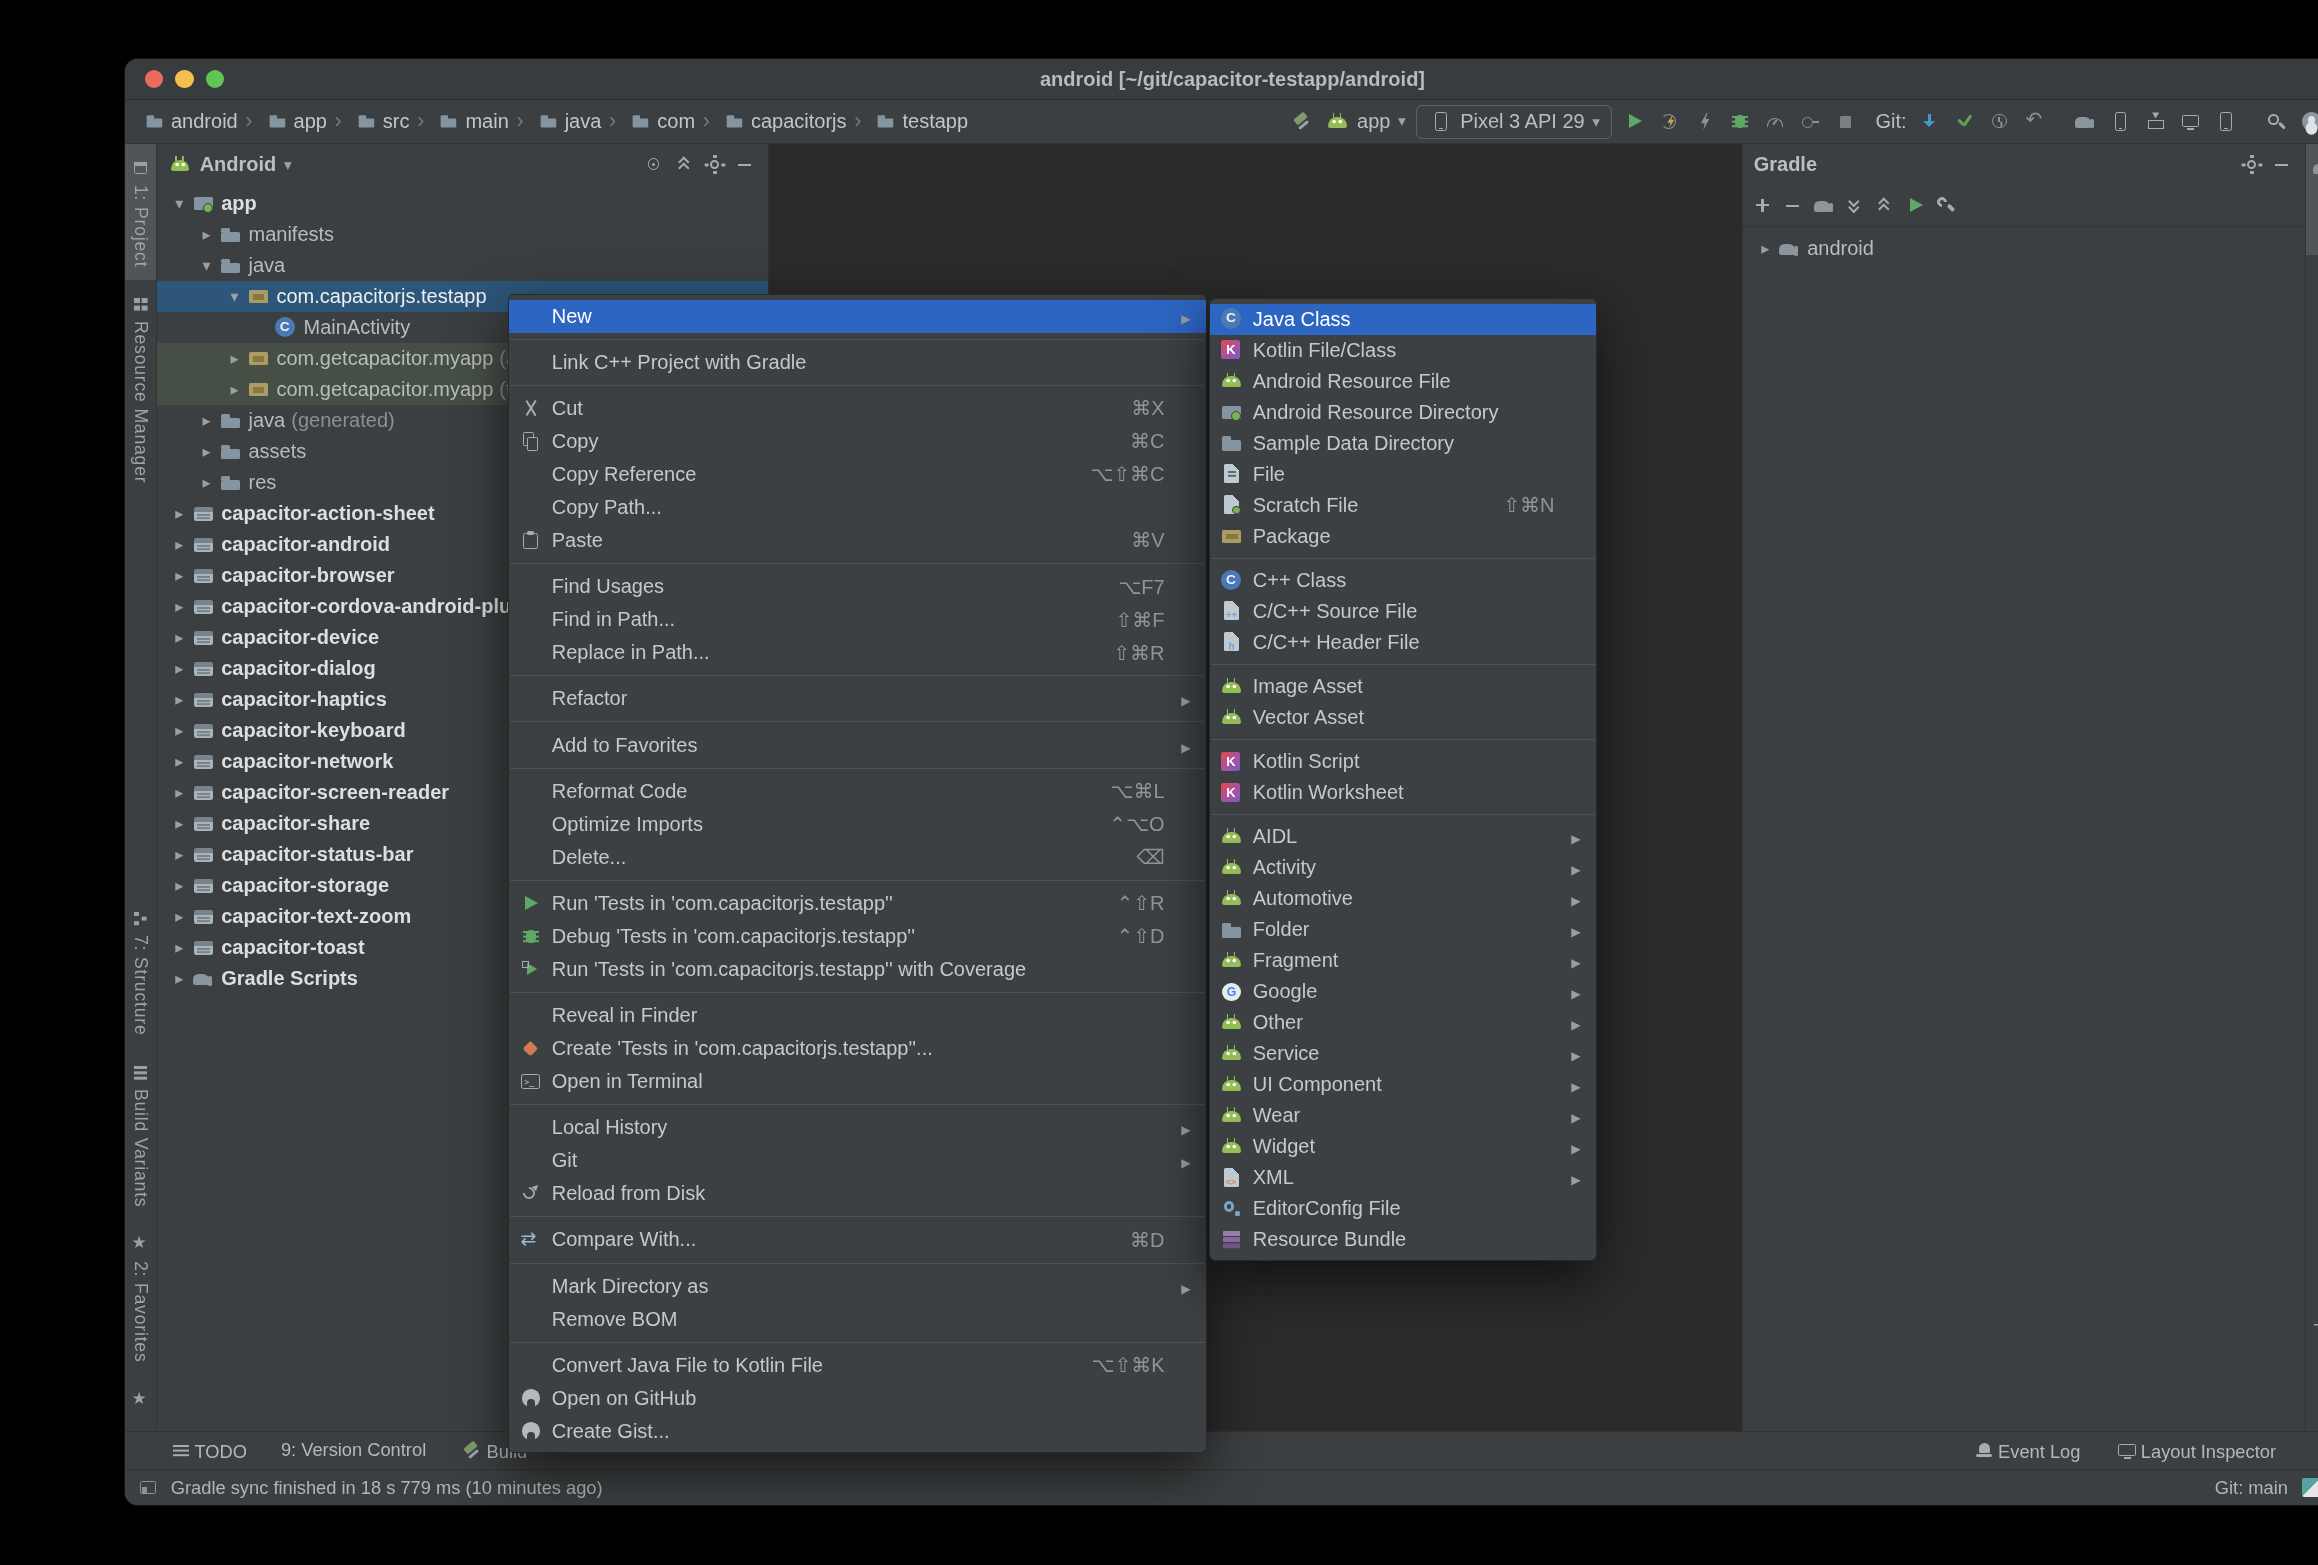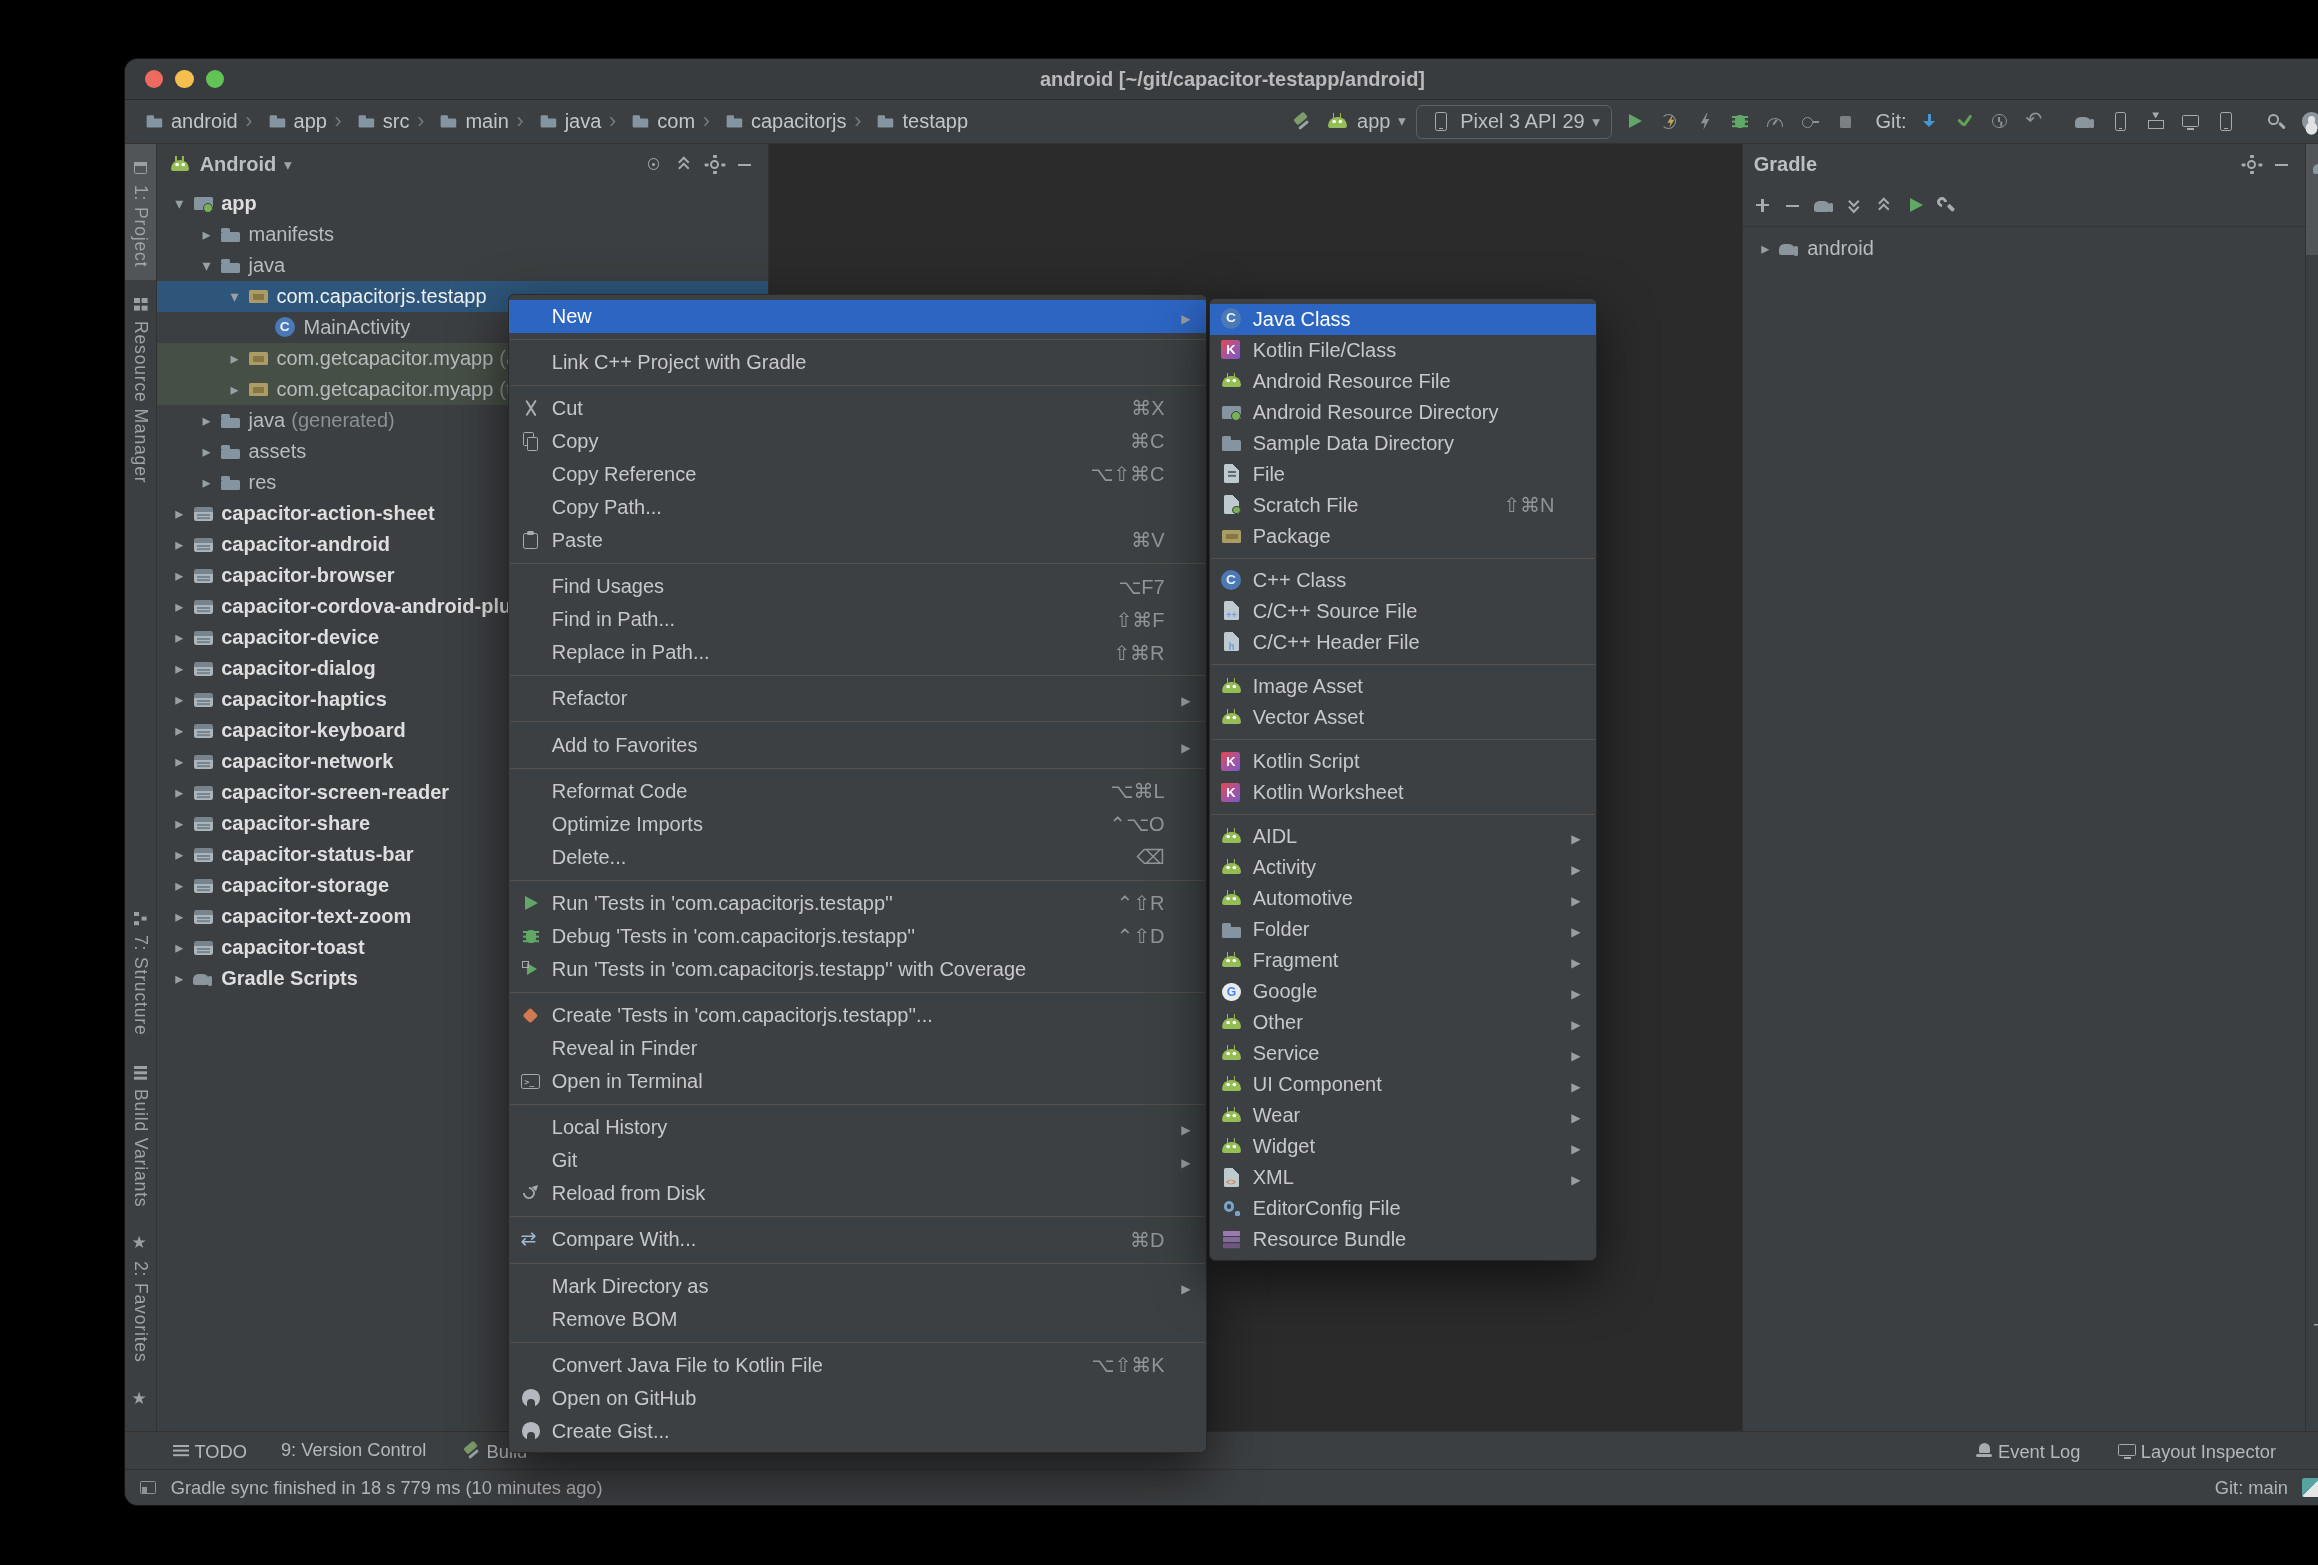--- a/index.html
+++ b/index.html
@@ -787,29 +787,29 @@
           </div>
 
           <div class="mi" data-type="sep">
             
             
             
             
           </div>
 
           <div class="mi">
+            <span class="icn"></span>
+            <span class="mlabel">Reveal in Finder</span>
+            <span class="mshort"></span>
+            <span class="marrow"></span>
+          </div>
+
+          <div class="mi">
             <span class="icn" data-icon="create-test-icon"></span>
             <span class="mlabel">Create 'Tests in 'com.capacitorjs.testapp''...</span>
-            <span class="mshort"></span>
-            <span class="marrow"></span>
-          </div>
-
-          <div class="mi">
-            <span class="icn"></span>
-            <span class="mlabel">Reveal in Finder</span>
             <span class="mshort"></span>
             <span class="marrow"></span>
           </div>
 
           <div class="mi">
             <span class="icn" data-icon="terminal-icon"></span>
             <span class="mlabel">Open in Terminal</span>
             <span class="mshort"></span>
             <span class="marrow"></span>
           </div>

